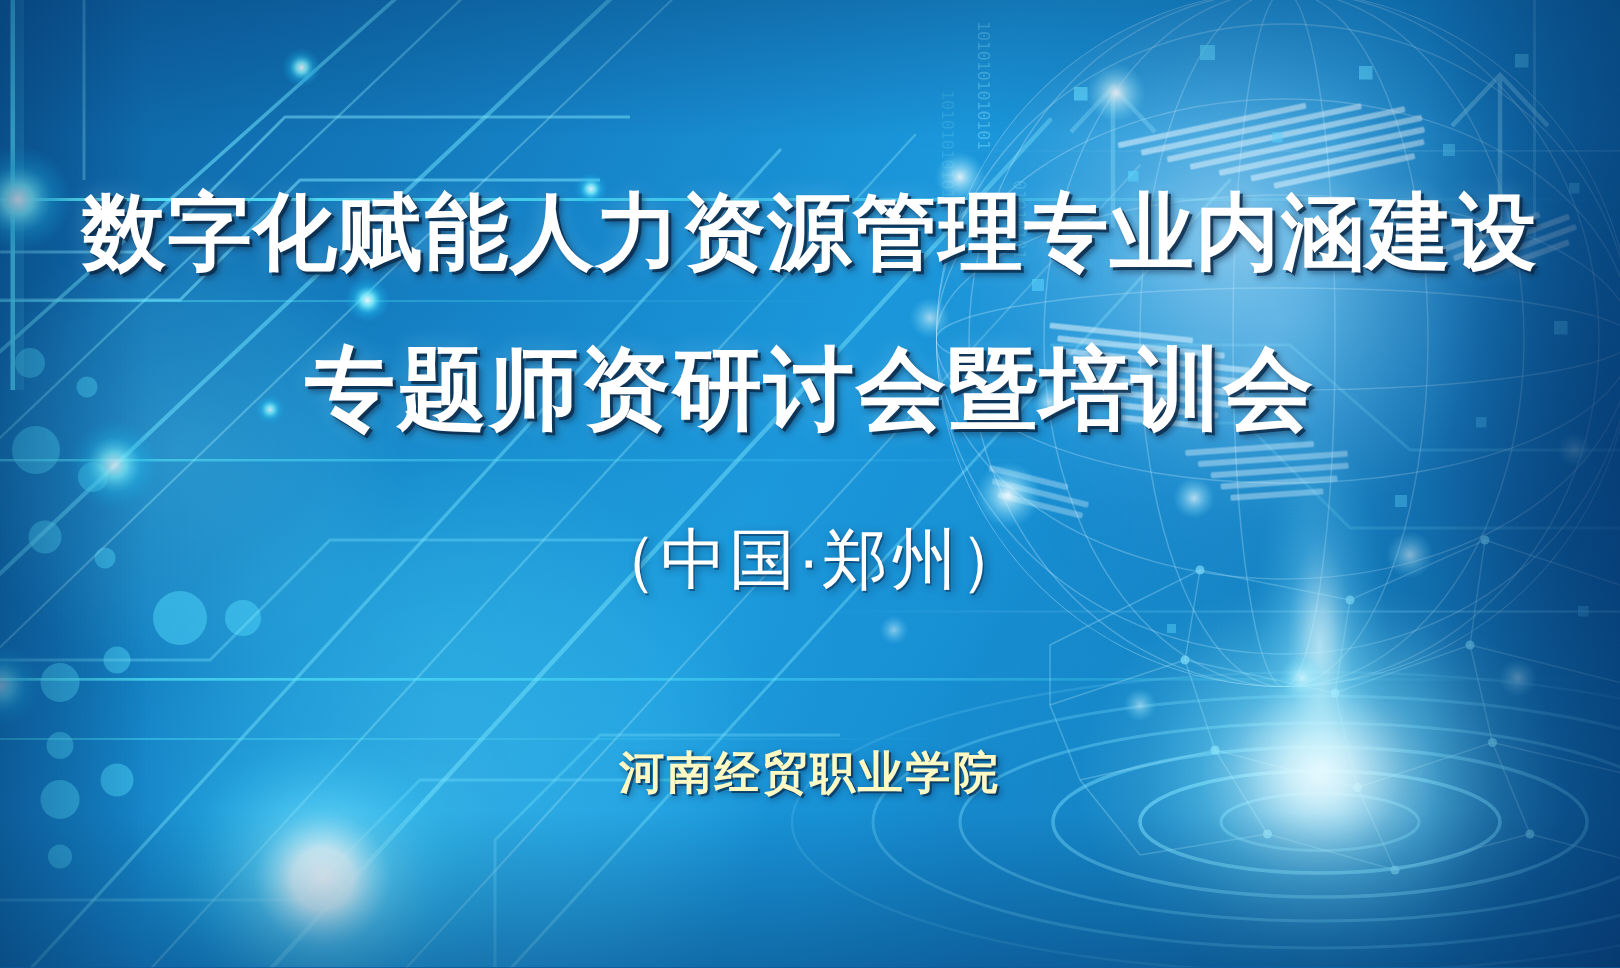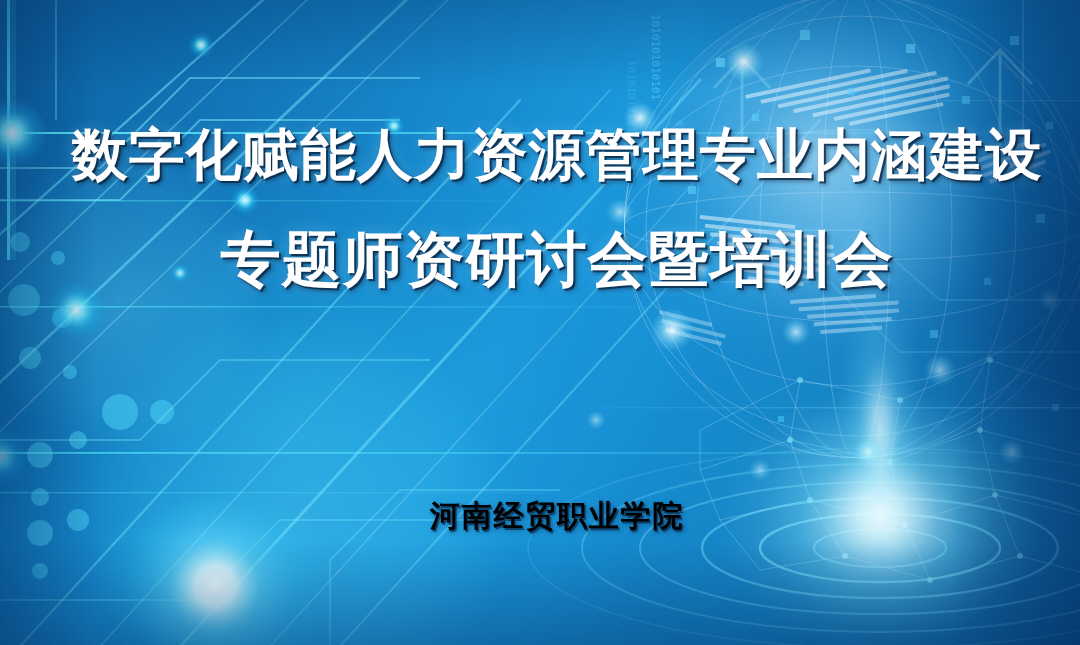--- a/index.html
+++ b/index.html
@@ -31,21 +31,21 @@
       radial-gradient(ellipse 300px 300px at 855px 215px, rgba(150,220,255,.30) 0%, rgba(60,160,220,.10) 45%, rgba(0,0,0,0) 72%),
       radial-gradient(ellipse 260px 645px at 1080px 300px, rgba(7,62,120,.66) 0%, rgba(8,70,130,.30) 45%, rgba(0,0,0,0) 80%);
   }
   .vignette {
     background:
       linear-gradient(to right, rgba(4,52,104,.42) 0%, rgba(0,0,0,0) 9%, rgba(0,0,0,0) 88%, rgba(4,46,96,.40) 100%),
       linear-gradient(to bottom, rgba(6,58,112,.34) 0%, rgba(0,0,0,0) 14%, rgba(0,0,0,0) 84%, rgba(5,50,100,.40) 100%);
   }
 
   
-  .text-wrap { position:absolute; inset:0;margin-left:17px; }
+  .text-wrap { position:absolute; inset:0; }
   .title-line {
     position:absolute; left:0; width:1080px;
     text-align:center;
     color:#ffffff;
     font-weight:bold;
     letter-spacing:.02em;
     white-space:nowrap;
     text-shadow:
       2px 2px 0 rgba(10,40,70,.78),
       3px 3px 5px rgba(6,30,58,.55),
@@ -55,21 +55,21 @@
   #title2 { top:227px; font-size:60px; line-height:66px; }
   #place {
     position:absolute; left:0; width:1080px; top:347px;
     text-align:center; color:#ffffff;
     font-size:44px; line-height:54px; font-weight:500;
     letter-spacing:.04em; white-space:nowrap;
     text-shadow:1px 1px 0 rgba(12,48,84,.55), 2px 2px 6px rgba(8,36,68,.45);
   }
   .org {
     position:absolute; left:0; width:1080px;
-    text-align:center; color:#000000;
+    text-align:center; color:#fef9c3;
     font-size:30px; line-height:38px; font-weight:bold;
     letter-spacing:.06em; white-space:nowrap;
     text-shadow:1.5px 1.5px 0 rgba(10,44,80,.70), 2px 2px 5px rgba(6,32,62,.48);
   }
   #org1 { top:497px; }
   #org2 { top:546px; }
 
   svg.layer { pointer-events:none; }
 </style>
 </head>
@@ -345,18 +345,19 @@
   </svg>
 
   <div class="layer bg-right"></div>
   <div class="layer vignette"></div>
 
   <div class="text-wrap">
     <div id="title1" class="title-line">数字化赋能人力资源管理专业内涵建设</div>
 
     <div id="title2" class="title-line">专题师资研讨会暨培训会</div>
 
+    <div id="place">（中国·郑州）</div>
 
     <div id="org1" class="org">河南经贸职业学院</div>
 
   </div>
 
 </div>
 
 </body></html>

